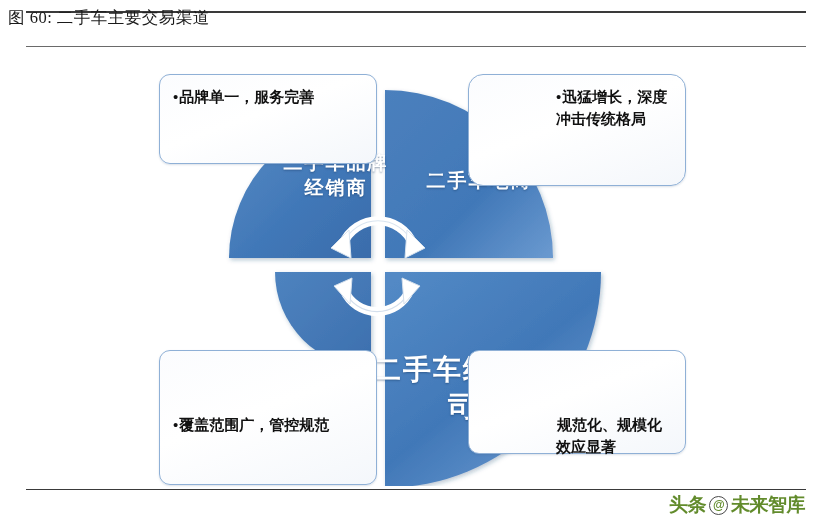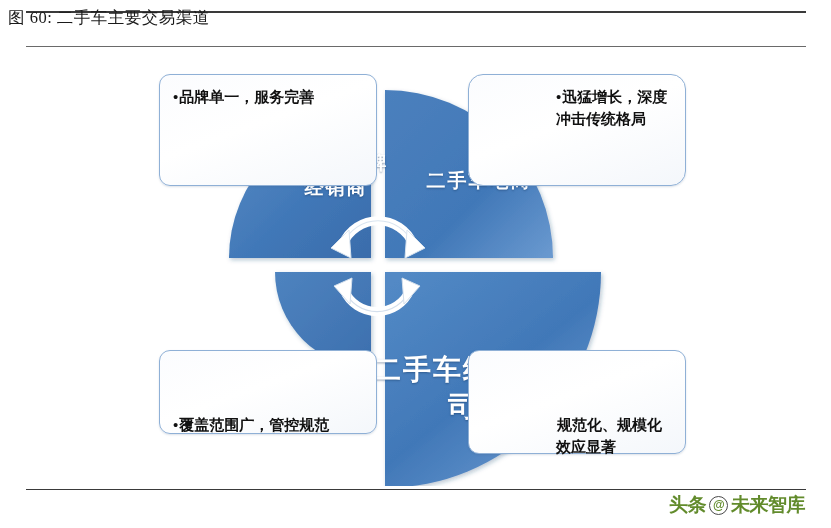--- a/index.html
+++ b/index.html
@@ -115,23 +115,23 @@
     color: #111111;
     font-size: 15px;
     line-height: 1.45;
     font-weight: bold;
     font-family: "Liberation Serif", "DejaVu Serif", serif;
   }
   .callout .bullet {
     color: #111;
     margin-right: 1px;
   }
-  .callout-tl { left: 159px; top: 22px;  width: 218px; height: 112px; }
+  .callout-tl { left: 159px; top: 22px;  width: 218px; height: 90px; }
   .callout-tr { left: 468px; top: 22px;  width: 218px; height: 112px; border-radius: 15px; }
-  .callout-bl { left: 159px; top: 298px; width: 218px; height: 84px; }
+  .callout-bl { left: 159px; top: 298px; width: 218px; height: 135px; }
   .callout-br { left: 468px; top: 298px; width: 218px; height: 104px; }
 
   .callout-tr .ctext, .callout-br .ctext { padding-left: 74px; }
   .callout-bl .ctext { padding-top: 52px; }
   .callout-br .ctext { padding-top: 52px; }
 
   
   .wedge-label {
     position: absolute;
     color: #ffffff;

